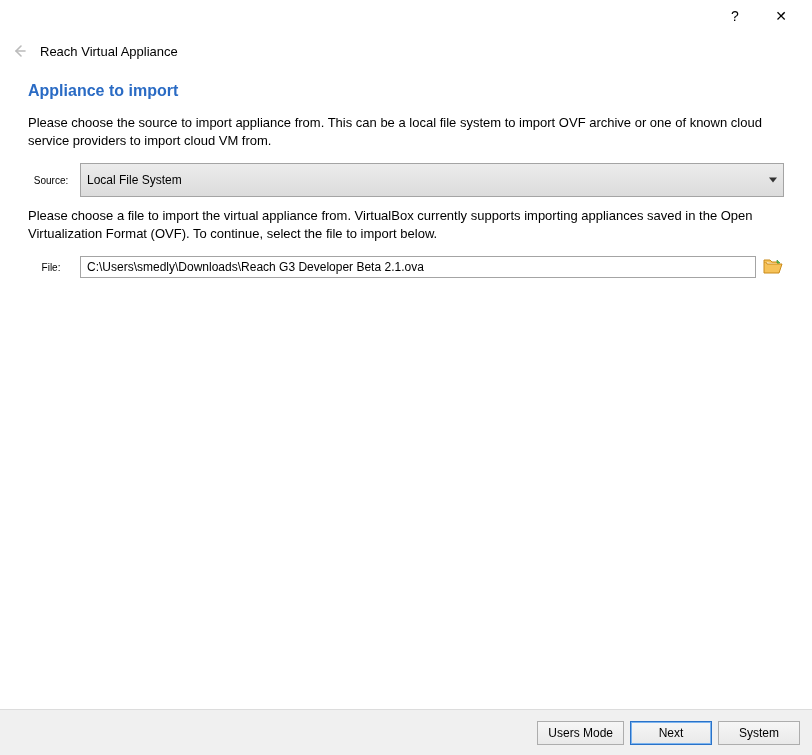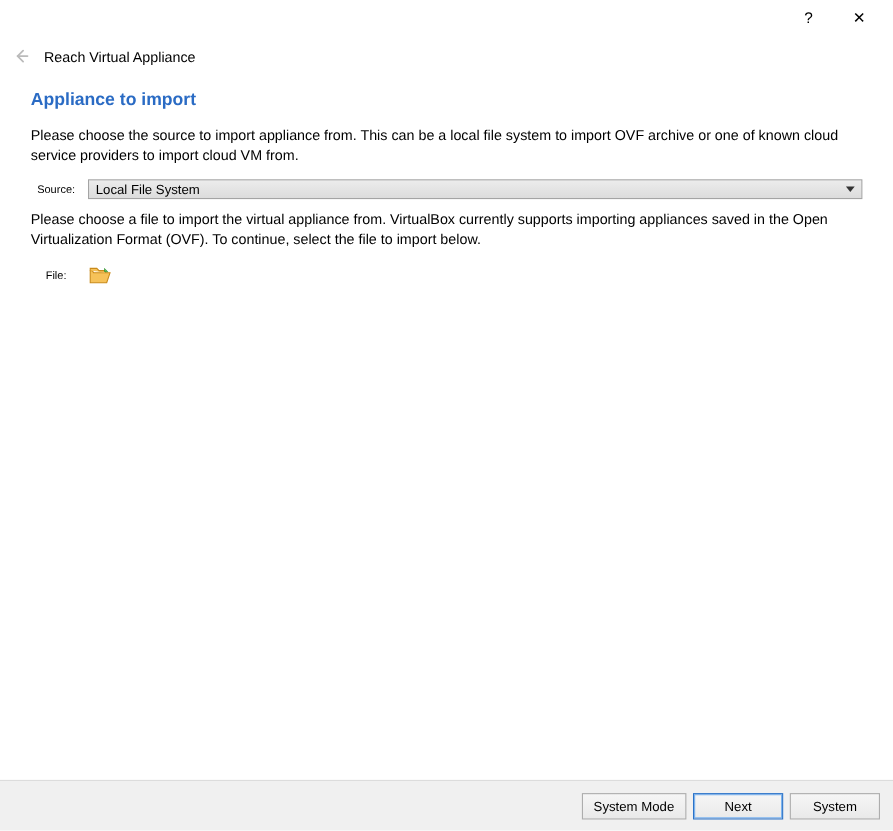--- a/index.html
+++ b/index.html
@@ -68,21 +68,21 @@
     flex-shrink: 0;
   }
   .select-wrap {
     flex: 1;
     position: relative;
     background: linear-gradient(#ececec, #dcdcdc);
     border: 1px solid #a4a4a4;
     height: 18px;
     display: flex;
     align-items: center;
-    padding: 0 6px;
+    padding: 16px 6px;
   }
   .select-wrap .chev {
     position: absolute;
     right: 6px;
     top: 50%;
     transform: translateY(-50%);
     width: 0; height: 0;
     border-left: 4px solid transparent;
     border-right: 4px solid transparent;
     border-top: 5px solid #333;
@@ -162,27 +162,28 @@
     <div class="select-wrap">
       <span>Local File System</span>
       <span class="chev"></span>
     </div>
   </div>
 
   <div class="desc">Please choose a file to import the virtual appliance from. VirtualBox currently supports importing appliances saved in the Open Virtualization Format (OVF). To continue, select the file to import below.</div>
 
   <div class="form-row">
     <div class="form-label">File:</div>
+    <input type="text" class="text-input" value="C:\Users\smedly\Downloads\Reach G3 Developer Beta 2.1.ova" style="">
     <div class="browse-icon">
       <svg width="20" height="18" viewBox="0 0 20 18">
         <path d="M1 4 L1 15 L16 15 L19 6 L4 6 L3 4 Z" fill="#f6c259" stroke="#c98a1a" stroke-width="1"></path>
         <path d="M1 4 L1 2 L7 2 L9 4 L15 4 L15 6" fill="#f6c259" stroke="#c98a1a" stroke-width="1"></path>
         <path d="M14 2 L17 5 L14 5 Z" fill="#5fbf5f" stroke="#2e8f2e" stroke-width="0.6"></path>
       </svg>
     </div>
   </div>
 </div>
 
 <div class="footer">
-  <button class="btn">System Mode</button>
+  <button class="btn">Users Mode</button>
   <button class="btn default">Next</button>
   <button class="btn">System</button>
 </div>
 
 </body></html>

